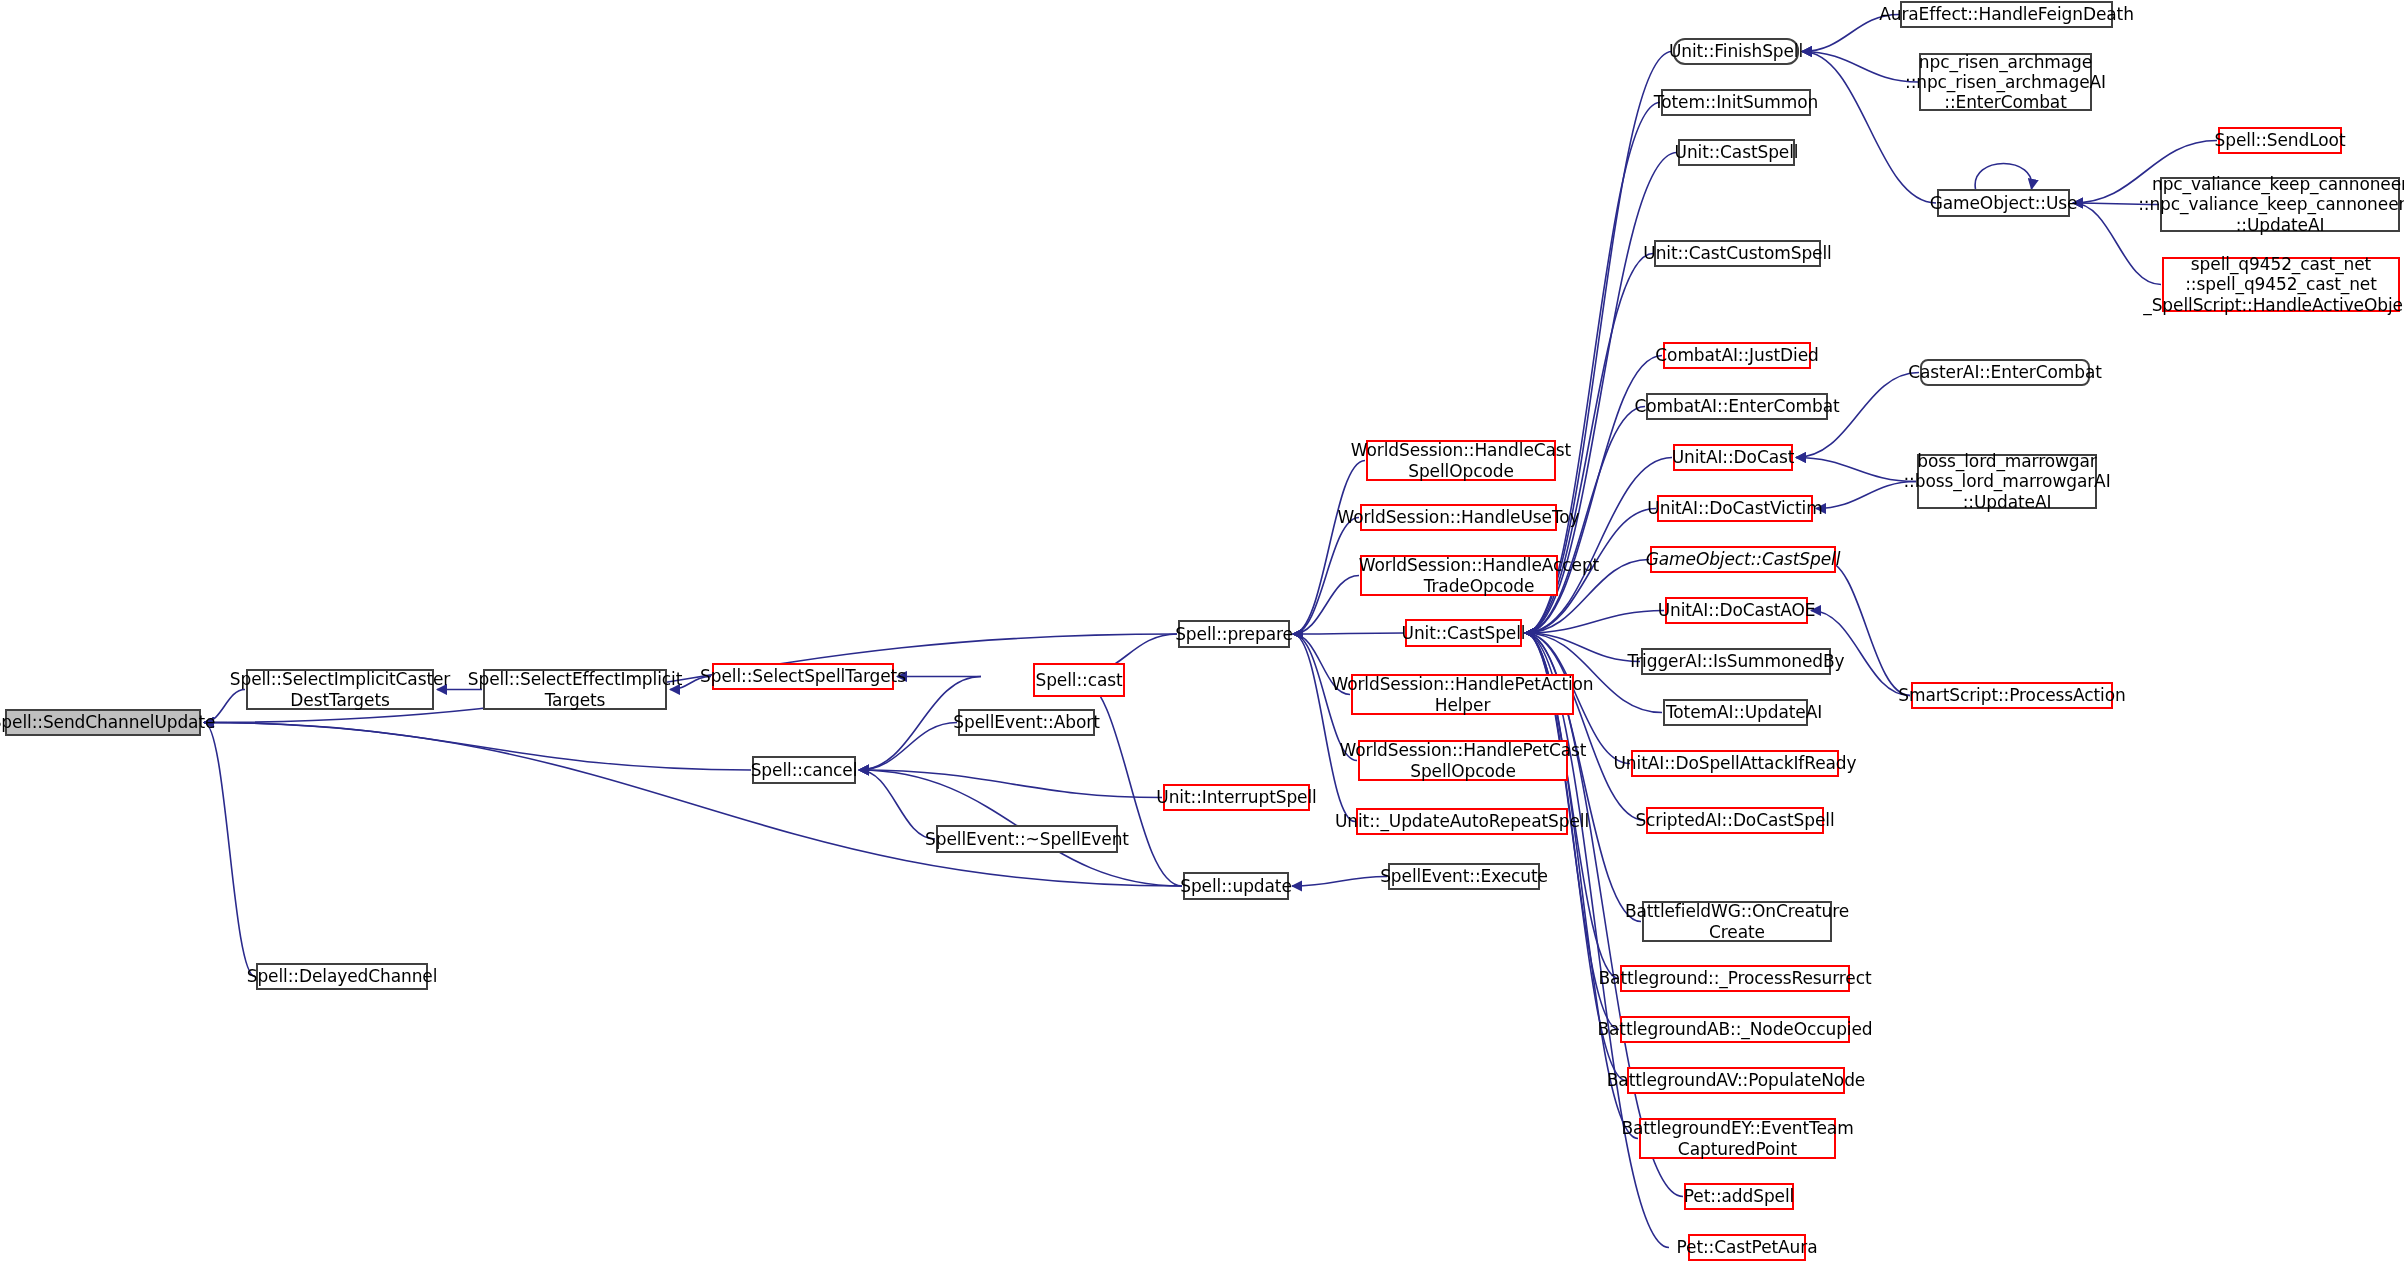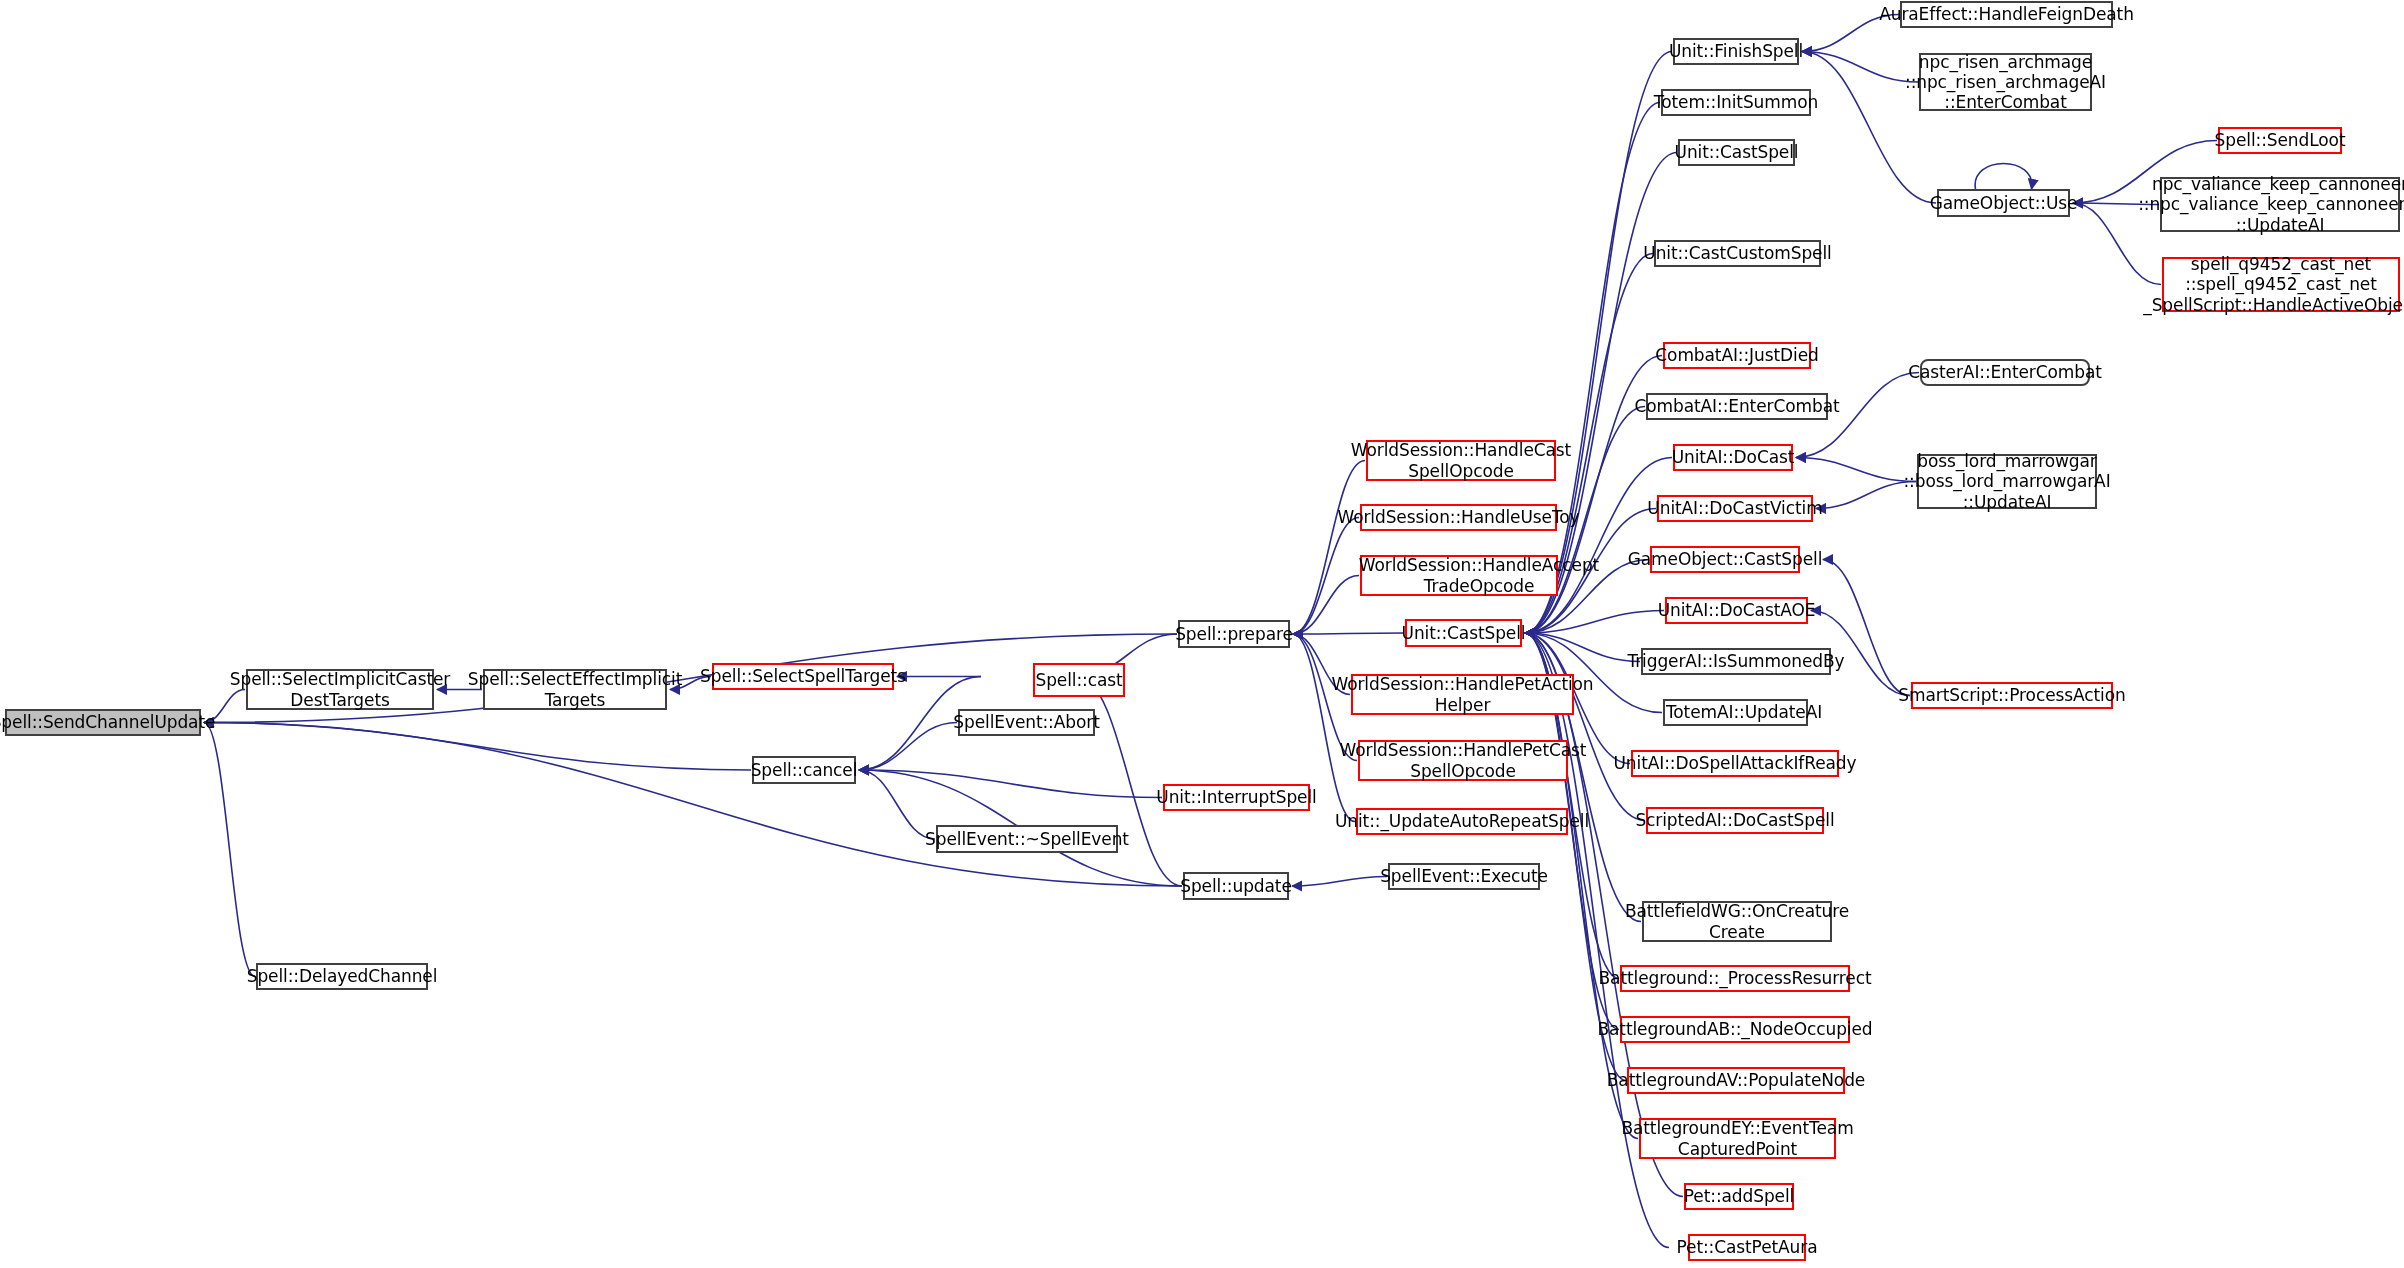--- a/index.html
+++ b/index.html
@@ -136,29 +136,29 @@
 SpellOpcode</div>
     <div class="node red" style="left: 1360px; top: 504px; width: 197px; height: 27px;">WorldSession::HandleUseToy</div>
     <div class="node red" style="left: 1360px; top: 555px; width: 198px; height: 41px; padding-left: 44px;">WorldSession::HandleAccept
 TradeOpcode</div>
     <div class="node red" style="left: 1405px; top: 619px; width: 117px; height: 28px;">Unit::CastSpell</div>
     <div class="node red" style="left: 1351px; top: 674px; width: 223px; height: 41px;">WorldSession::HandlePetAction
 Helper</div>
     <div class="node red" style="left: 1358px; top: 740px; width: 210px; height: 41px;">WorldSession::HandlePetCast
 SpellOpcode</div>
     <div class="node red" style="left: 1356px; top: 808px; width: 212px; height: 27px;">Unit::_UpdateAutoRepeatSpell</div>
-    <div class="node black" style="left: 1673px; top: 38px; width: 126px; height: 27px;">Unit::FinishSpell</div>
+    <div class="node black" style="left: 1673px; top: 38px; width: 126px; height: 27px; border-radius: 12px;">Unit::FinishSpell</div>
     <div class="node black" style="left: 1661px; top: 89px; width: 150px; height: 27px;">Totem::InitSummon</div>
     <div class="node black" style="left: 1678px; top: 139px; width: 117px; height: 27px;">Unit::CastSpell</div>
     <div class="node black" style="left: 1654px; top: 240px; width: 167px; height: 27px;">Unit::CastCustomSpell</div>
     <div class="node red" style="left: 1663px; top: 342px; width: 148px; height: 27px;">CombatAI::JustDied</div>
     <div class="node black" style="left: 1646px; top: 393px; width: 182px; height: 27px;">CombatAI::EnterCombat</div>
     <div class="node red" style="left: 1673px; top: 444px; width: 120px; height: 27px;">UnitAI::DoCast</div>
     <div class="node red" style="left: 1657px; top: 495px; width: 156px; height: 27px;">UnitAI::DoCastVictim</div>
-    <div class="node red" style="left: 1650px; top: 546px; width: 150px; height: 27px;">GameObject::CastSpell</div>
+    <div class="node red" style="left: 1650px; top: 546px; width: 186px; height: 27px; font-style: italic;">GameObject::CastSpell</div>
     <div class="node red" style="left: 1665px; top: 597px; width: 143px; height: 27px;">UnitAI::DoCastAOE</div>
     <div class="node black" style="left: 1641px; top: 648px; width: 190px; height: 27px;">TriggerAI::IsSummonedBy</div>
     <div class="node black" style="left: 1663px; top: 699px; width: 145px; height: 27px; padding-left: 21px;">TotemAI::UpdateAI</div>
     <div class="node red" style="left: 1631px; top: 750px; width: 208px; height: 27px;">UnitAI::DoSpellAttackIfReady</div>
     <div class="node red" style="left: 1646px; top: 807px; width: 178px; height: 27px;">ScriptedAI::DoCastSpell</div>
     <div class="node black" style="left: 1642px; top: 901px; width: 190px; height: 41px;">BattlefieldWG::OnCreature
 Create</div>
     <div class="node red" style="left: 1620px; top: 965px; width: 230px; height: 27px;">Battleground::_ProcessResurrect</div>
     <div class="node red" style="left: 1620px; top: 1016px; width: 230px; height: 27px;">BattlegroundAB::_NodeOccupied</div>
     <div class="node red" style="left: 1627px; top: 1067px; width: 218px; height: 27px;">BattlegroundAV::PopulateNode</div>

